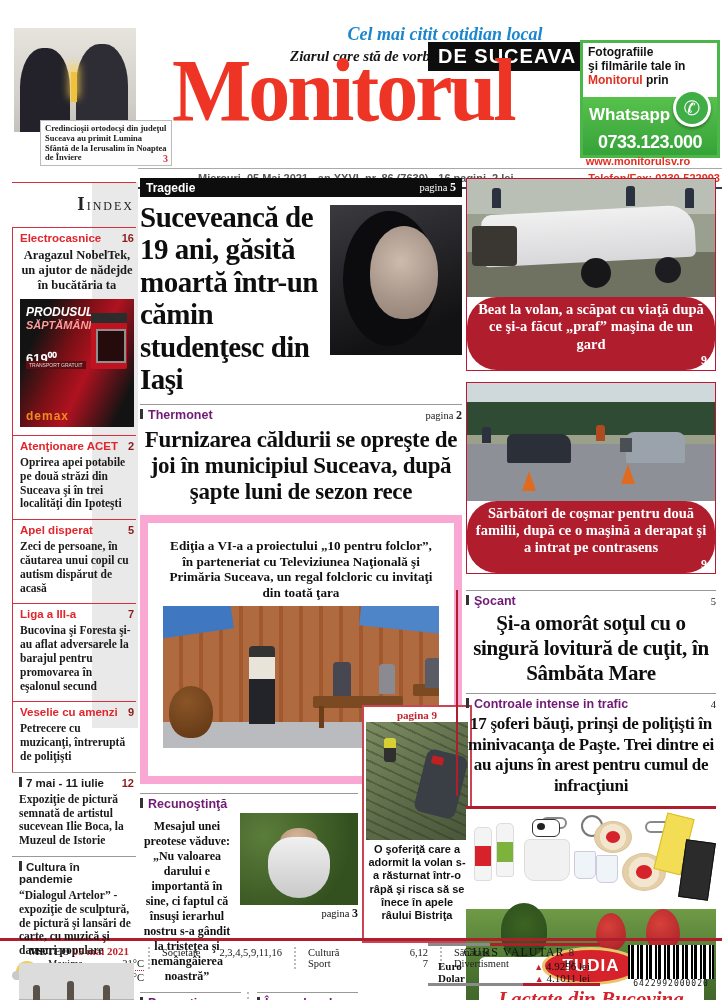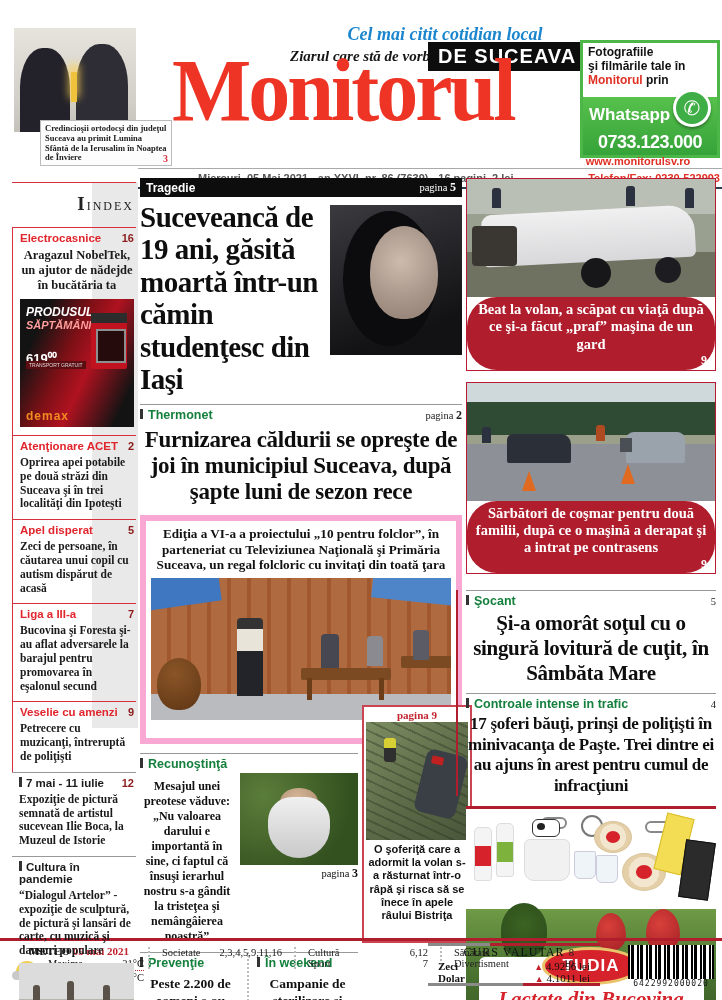--- a/index.html
+++ b/index.html
@@ -79,26 +79,26 @@
   .hl-wrap{margin-top:4px;overflow:hidden;}
   .portrait{float:right;width:132px;height:150px;margin:4px 0 2px 8px;position:relative;
     background:linear-gradient(160deg,#3a3a3f 0%,#121214 80%);overflow:hidden;}
   .face{position:absolute;left:30%;top:14%;width:52%;height:62%;border-radius:50% 50% 46% 46%;
     background:radial-gradient(circle at 45% 38%,#cdbbae 0%,#a8968a 55%,#8f7e71 100%);}
   .hair{position:absolute;left:10%;top:4%;width:70%;height:90%;border-radius:50%;background:#0c0c0e;z-index:0;}
   .face{z-index:1;}
   .hl-text{font-family:"Liberation Serif",serif;font-weight:bold;font-size:29px;line-height:1.12;
     letter-spacing:-.5px;color:#0e0e0e;}
   .lbl-row{margin-top:8px;border-top:1px solid #999;padding-top:3px;display:flex;justify-content:space-between;align-items:baseline;}
-  .lbl{font-weight:bold;font-size:12.5px;color:#15803d;}
+  .lbl{font-weight:bold;font-size:12.5px;color:#701a75;}
   .lbl .tick{display:inline-block;width:3px;height:10px;background:#333;margin-right:5px;}
   .lbl-page{font-family:"Liberation Serif",serif;font-size:10.5px;color:#222;}
   .therm-hl{margin-top:4px;text-align:center;font-family:"Liberation Serif",serif;font-weight:bold;
     font-size:23px;line-height:1.13;letter-spacing:-.3px;color:#0e0e0e;}
-  .folclor-box{margin-top:10px;border:6px solid #f9a8d4;padding:5px;}
+  .folclor-box{margin-top:10px;border:8px solid #f9a8d4;padding:15px;}
   .folclor-lead{text-align:center;font-family:"Liberation Serif",serif;font-weight:bold;font-size:13.2px;line-height:1.2;color:#111;}
   .folclor-photo{margin-top:5px;height:142px;position:relative;overflow:hidden;
     background:repeating-linear-gradient(90deg,#b06a3f 0 16px,#a2582f 16px 20px);}
   .fp-curtL{position:absolute;left:-12px;top:-18px;width:80px;height:46px;background:#3f78c0;transform:rotate(-8deg);}
   .fp-curtR{position:absolute;right:-12px;top:-16px;width:90px;height:40px;background:#4e85c8;transform:rotate(6deg);}
   .fp-floor{position:absolute;left:0;right:0;bottom:0;height:26px;background:#babbbe;}
   .fp-barrel{position:absolute;left:6px;bottom:10px;width:44px;height:52px;border-radius:50% 50% 45% 45%;
     background:radial-gradient(circle at 40% 30%,#8a5527,#5e3514);}
   .fp-table{position:absolute;background:#7c4a22;height:12px;border-radius:2px;}
   .fp-leg{position:absolute;background:#6b3d19;width:5px;height:22px;}
@@ -524,21 +524,21 @@
         <div class="ft-line">
             <span>Divertisment</span>
             <span>10</span>
           </div>
       </div>
     </div>
 
     <div class="curs">
       <div class="curs-title">CURS VALUTAR</div>
       <div class="curs-row">
-          <b>Zeci</b>
+          <b>Euro</b>
           <span><span class="up">▲</span> <span>4.9256 lei</span></span>
         </div>
       <div class="curs-row">
           <b>Dolar</b>
           <span><span class="up">▲</span> <span>4.1011 lei</span></span>
         </div>
     </div>
 
     <div class="barcode-wrap">
       <div class="barcode"></div>

